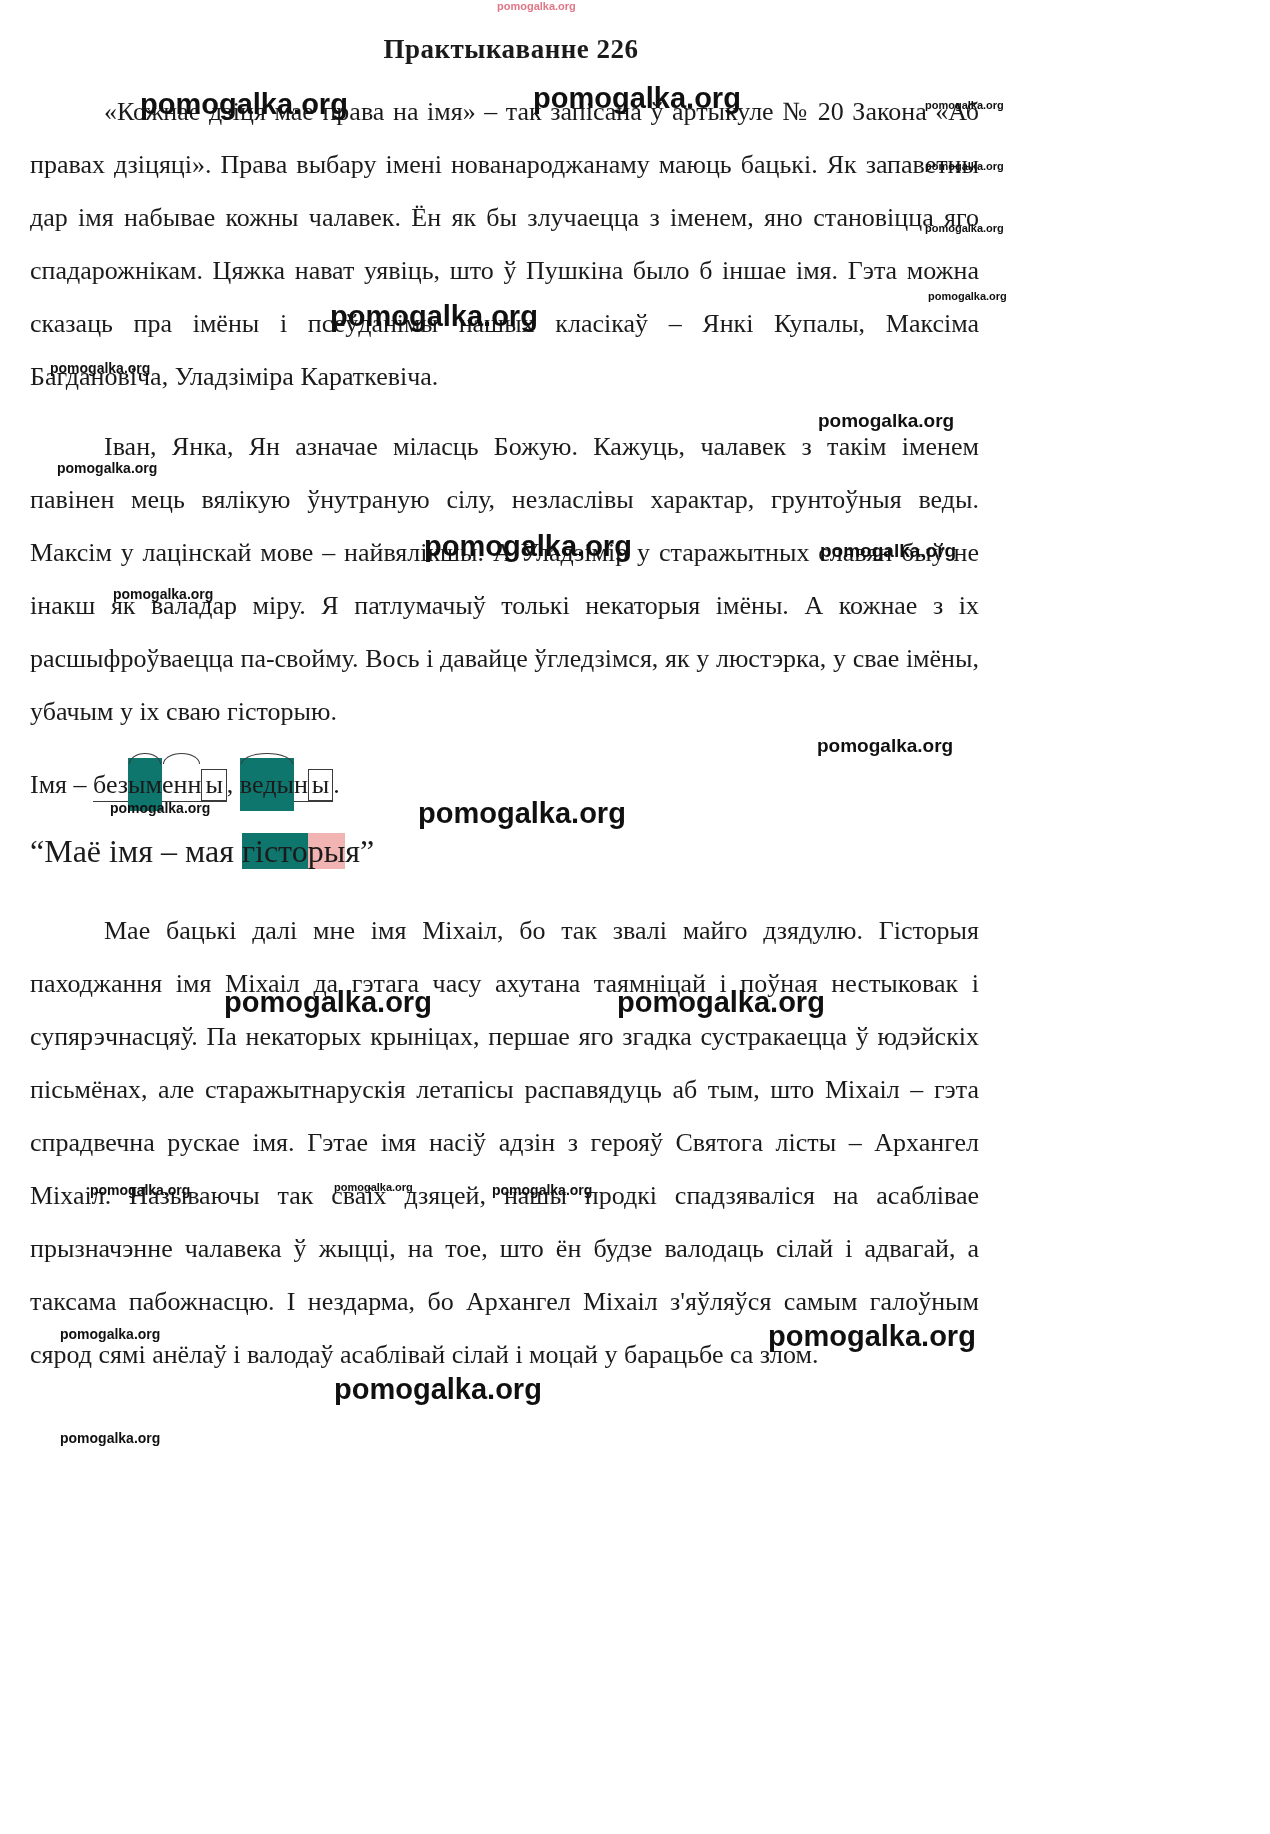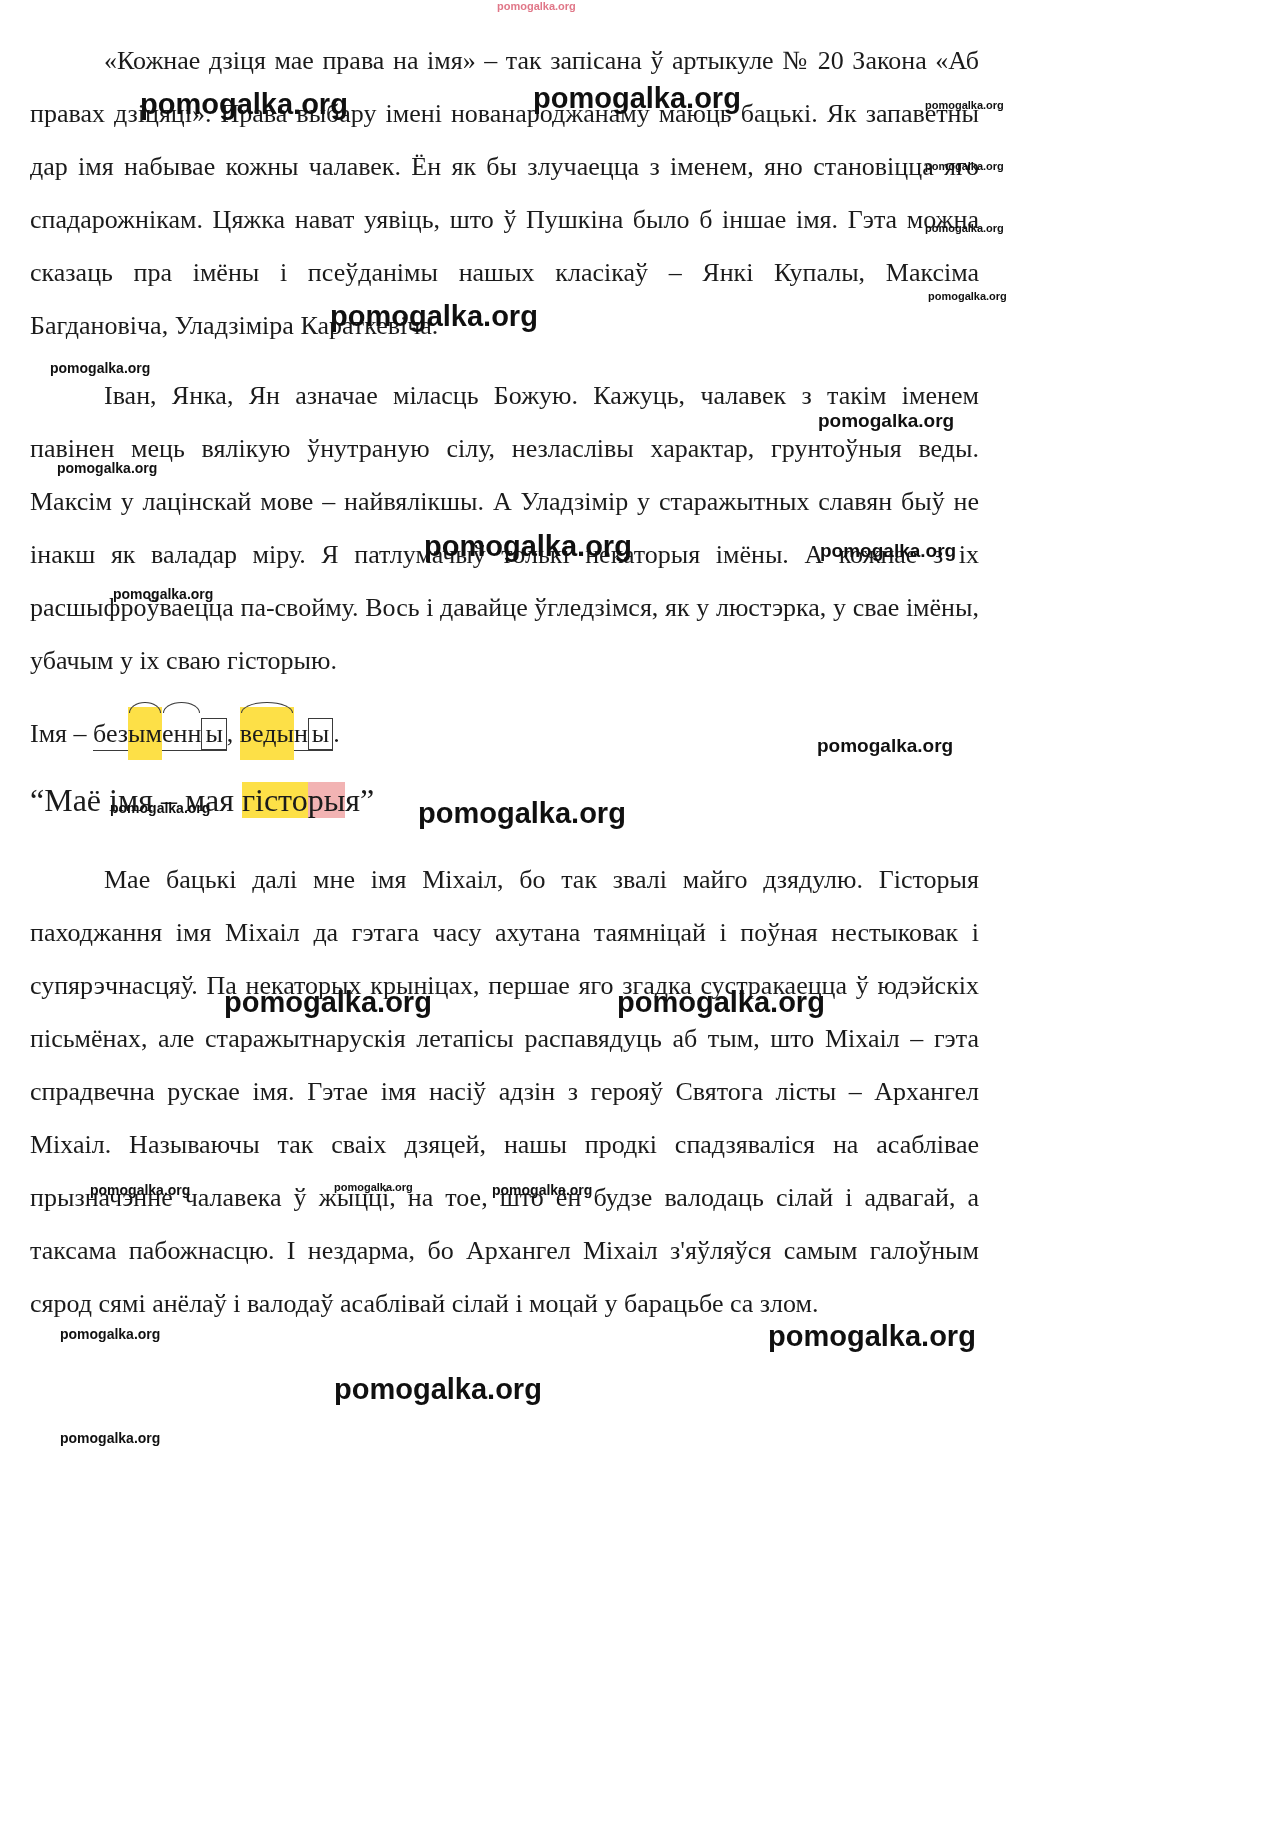--- a/index.html
+++ b/index.html
@@ -35,21 +35,21 @@
   .analysis {
     font-size: 26px;
     line-height: 53px;
     margin: 20px 0 14px 0;
   }
   .quote {
     font-size: 32px;
     line-height: 53px;
     margin: 0 0 26px 0;
   }
-  .hl-green { background: #fde047; }
+  .hl-green { background: #0f766e; }
   .hl-pink  { background: #f2b3b3; }
   .boxed {
     border: 1.6px solid #3a3a3a;
     padding: 0 3px;
     display: inline-block;
     line-height: 1.15;
   }
   .seg-arc { position: relative; display: inline-block; }
   .seg-arc::before {
     content: "";
@@ -83,20 +83,21 @@
   .wm.sm { font-size: 14px; }
   .wm.xs { font-size: 11px; }
 </style>
 </head>
 <body>
 
 <div class="page">
 
   <div class="content">
 
+    <h1 class="title">Практыкаванне 226</h1>
 
     <p class="para">«Кожнае дзіця мае права на імя» – так запісана ў артыкуле № 20 Закона «Аб правах дзіцяці». Права выбару імені нованароджанаму маюць бацькі. Як запаветны дар імя набывае кожны чалавек. Ён як бы злучаецца з іменем, яно становіцца яго спадарожнікам. Цяжка нават уявіць, што ў Пушкіна было б іншае імя. Гэта можна сказаць пра імёны і псеўданімы нашых класікаў – Янкі Купалы, Максіма Багдановіча, Уладзіміра Караткевіча.</p>
 
     <p class="para">Іван, Янка, Ян азначае міласць Божую. Кажуць, чалавек з такім іменем павінен мець вялікую ўнутраную сілу, незласлівы характар, грунтоўныя веды. Максім у лацінскай мове – найвялікшы. А Уладзімір у старажытных славян быў не інакш як валадар міру. Я патлумачыў толькі некаторыя імёны. А кожнае з іх расшыфроўваецца па-свойму. Вось і давайце ўгледзімся, як у люстэрка, у свае імёны, убачым у іх сваю гісторыю.</p>
 
     <p class="analysis"><span>Імя – </span><span class="uword"><span>без</span><span class="hl-green seg-arc">ым</span><span class="seg-arc">енн</span><span class="boxed">ы</span></span><span>, </span><span class="uword"><span class="hl-green seg-arc">веды</span><span>н</span><span class="boxed">ы</span></span><span>.</span></p>
 
     <p class="quote"><span>“</span><span>Маё імя – мая </span><span class="hl-green">гісто</span><span class="hl-pink">ры</span><span>я</span><span>”</span></p>
 
     <p class="para">Мае бацькі далі мне імя Міхаіл, бо так звалі майго дзядулю. Гісторыя паходжання імя Міхаіл да гэтага часу ахутана таямніцай і поўная нестыковак і супярэчнасцяў. Па некаторых крыніцах, першае яго згадка сустракаецца ў юдэйскіх пісьмёнах, але старажытнарускія летапісы распавядуць аб тым, што Міхаіл – гэта спрадвечна рускае імя. Гэтае імя насіў адзін з герояў Святога лісты – Архангел Міхаіл. Называючы так сваіх дзяцей, нашы продкі спадзяваліся на асаблівае прызначэнне чалавека ў жыцці, на тое, што ён будзе валодаць сілай і адвагай, а таксама пабожнасцю. І нездарма, бо Архангел Міхаіл з'яўляўся самым галоўным сярод сямі анёлаў і валодаў асаблівай сілай і моцай у барацьбе са злом.</p>

